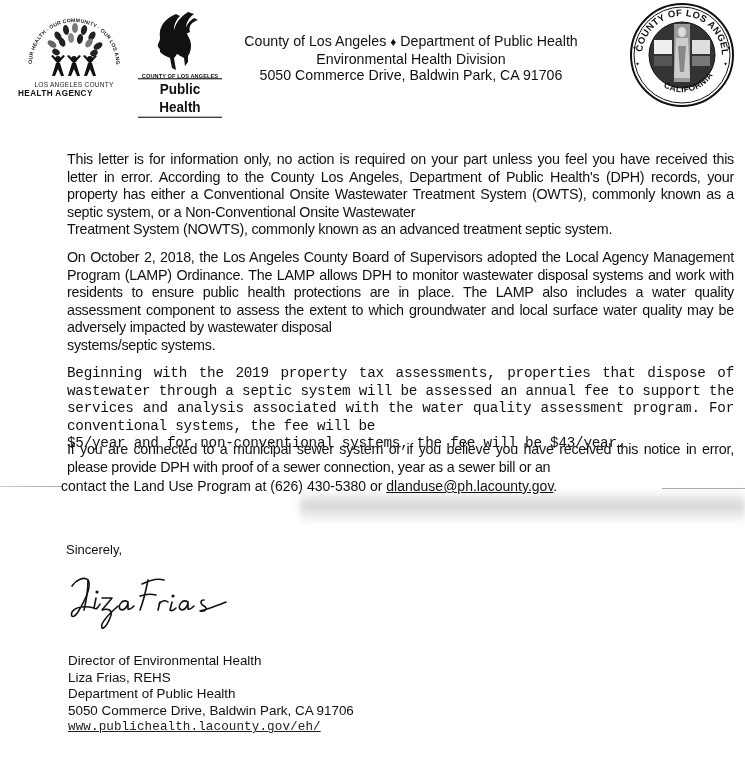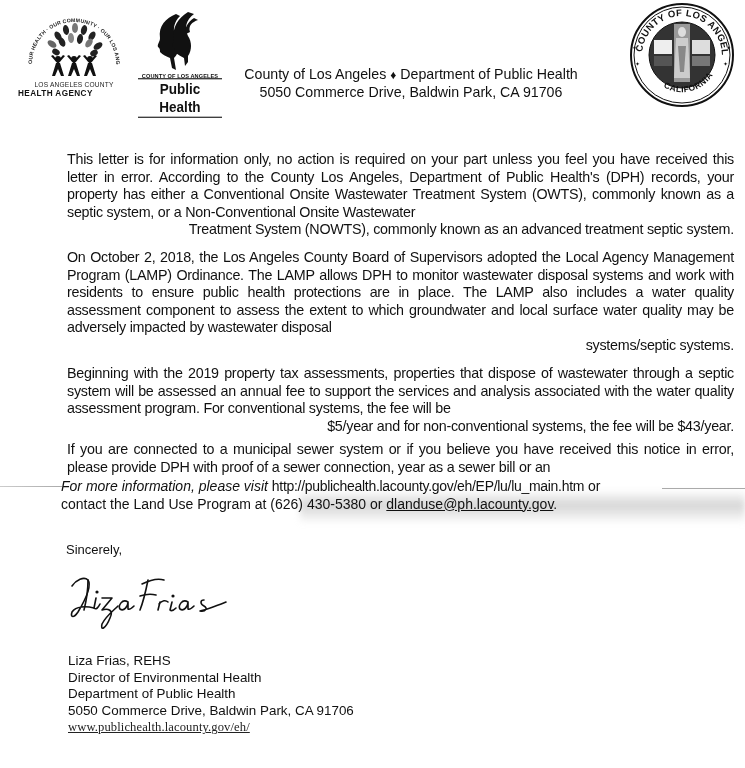--- a/index.html
+++ b/index.html
@@ -2,41 +2,41 @@
 <html><head>
 <meta charset="utf-8">
 <style>
   html, body { margin:0; padding:0; background:#fff; }
   body { width:745px; height:768px; position:relative; overflow:hidden; color:#111; font-family:"Liberation Sans", sans-serif; }
   .abs { position:absolute; }
   
   #hla-logo { left:18px; top:8px; width:112px; height:92px; }
   #ph-logo { left:136px; top:8px; width:88px; height:92px; }
   #seal { left:626px; top:2px; width:112px; height:106px; }
-  #letterhead { left:232px; top:33px; width:358px; text-align:center; font-size:14.2px; line-height:16.5px; color:#111;margin-top:33px; }
+  #letterhead { left:232px; top:33px; width:358px; text-align:center; font-size:14.2px; line-height:16.5px; color:#111; }
   .diamond { font-size:12px; }
   
   .para { position:absolute; left:67px; width:667px; font-size:14.3px; line-height:17.6px; text-align:justify; font-family:"Liberation Sans Narrow","Liberation Sans", sans-serif; letter-spacing:-0.25px; color:#111;margin-top:27px; }
-  .para span.last { display:block; text-align:right; }
+  .para span.last { display:block; text-align:left; }
   #p1 { top:124px; }
   #p2 { top:222px; }
-  #p3 { top:338px; }
+  #p3 { top:338px;font-family:Liberation Mono, monospace; }
   #p4 { top:414px; }
   
   #more-info { left:61px; top:478px; font-size:14px; line-height:17.5px; color:#111; font-family:"Liberation Sans", sans-serif; }
   #more-info .url { font-family:"Liberation Sans", sans-serif; letter-spacing:-0.3px; }
   #more-info .email { text-decoration:underline; }
   #fold-line-left { left:0; top:486px; width:62px; height:1px; background:linear-gradient(90deg,#ccc,#aaa); }
   #fold-line-right { left:662px; top:488px; width:83px; height:1px; background:#aaa; }
   #fold-shadow { left:300px; top:490px; width:445px; height:34px; background:linear-gradient(180deg, rgba(200,200,200,0) 0%, rgba(180,180,180,0.55) 45%, rgba(220,220,220,0) 100%); filter:blur(3px); }
   
   #sincerely { left:66px; top:542px; font-size:13px; }
   #signature { left:66px; top:562px; width:200px; height:72px; }
   #sig-block { left:68px; top:653px; font-size:13.4px; line-height:16.6px; font-family:"Liberation Sans", sans-serif; }
-  #sig-block .web { font-family:Liberation Serif, serif; font-size:12.6px; text-decoration:underline; color:#222; letter-spacing:0.1px; }
+  #sig-block .web { font-family:Liberation Mono, monospace; font-size:12.6px; text-decoration:underline; color:#222; letter-spacing:0.1px; }
 </style>
 </head>
 <body>
 
 <div id="hla-logo" class="abs">
   <svg width="112" height="92" viewBox="0 0 112 92">
     <defs>
       <path id="arcpath" d="M14,56 A42,42 0 0 1 98,56"></path>
     </defs>
     <text font-size="5.2" font-family="Liberation Sans, sans-serif" font-weight="bold" fill="#222" letter-spacing="0.2">
@@ -80,20 +80,21 @@
     <path d="M40,6 C30,10 22,18 24,30 C24,34 21,36 22,39 C24,40 24,42 24,44 C27,47 30,48 34,50 L36,60 L40,62 L38,50 C44,44 44,36 40,30 C36,22 38,14 44,8 Z" fill="#111"></path>
     <path d="M52,4 C42,10 36,20 38,30 C38,34 36,36 37,39 C39,40 39,42 39,44 C42,47 45,48 48,50 L49,58 L52,54 L52,48 C56,42 56,34 52,28 C48,20 50,12 58,6 Z" fill="#111"></path>
     <path d="M58,10 C52,14 48,20 50,26 L54,24 C52,18 56,14 62,12 Z" fill="#111"></path>
   </svg>
   <div class="abs" style="left:0;top:65px;width:88px;text-align:center;font-size:5.6px;font-weight:bold;letter-spacing:0.1px;color:#111;font-variant:small-caps;">COUNTY OF LOS ANGELES</div>
   <div class="abs" style="left:2px;top:72px;width:84px;border-top:1px solid #111;border-bottom:1.5px solid #111;text-align:center;font-size:13.5px;font-weight:bold;line-height:17px;color:#111;font-family:'Liberation Sans', sans-serif;transform:scaleY(1.1);">Public Health</div>
 </div>
 
 <div id="letterhead" class="abs">
   <div><span>County of Los Angeles</span> <span class="diamond">♦</span> <span>Department of Public Health</span></div>
+  <div>Environmental Health Division</div>
   <div>5050 Commerce Drive, Baldwin Park, CA 91706</div>
 </div>
 
 <div id="seal" class="abs">
   <svg width="112" height="106" viewBox="0 0 112 106">
     <defs>
       <path id="sealTop" d="M16,54 A40,40 0 0 1 96,54"></path>
       <path id="sealBot" d="M22,66 A36,36 0 0 0 90,66"></path>
     </defs>
     <circle cx="56" cy="53" r="51" fill="#fff" stroke="#111" stroke-width="2"></circle>
@@ -129,21 +130,20 @@
 
 <div id="p3" class="para"><span>Beginning with the 2019 property tax assessments, properties that dispose of wastewater through a septic system will be assessed an annual fee to support the services and analysis associated with the water quality assessment program. For conventional systems, the fee will be</span> <span class="last">$5/year and for non-conventional systems, the fee will be $43/year.</span></div>
 
 <div id="p4" class="para"><span>If you are connected to a municipal sewer system or if you believe you have received this notice in error, please provide DPH with proof of a sewer connection, year as a sewer bill or an</span> </div>
 
 <div id="fold-shadow" class="abs"></div>
 <div id="fold-line-left" class="abs"></div>
 <div id="fold-line-right" class="abs"></div>
 
 <div id="more-info" class="abs">
-  <div><i style="font-style:italic;">For more information, please visit </i><span class="url">http://publichealth.lacounty.gov/eh/EP/lu/lu_main.htm</span><span> or</span></div>
   <div><span>contact the Land Use Program at (626) 430-5380 or </span><span class="email">dlanduse@ph.lacounty.gov</span><span>.</span></div>
 </div>
 
 <div id="sincerely" class="abs">Sincerely,</div>
 
 <div id="signature" class="abs">
   <svg width="200" height="72" viewBox="0 0 200 72">
     <title>Liza Frias</title>
     <g fill="none" stroke="#111" stroke-width="1.6" stroke-linecap="round" stroke-linejoin="round">
 
@@ -167,18 +167,18 @@
       <circle cx="107" cy="34" r="0.8" fill="#111"></circle>
 
       <path d="M122,40 C116,36 112,44 114,47 C118,50 122,44 122,40 L122,47 C124,48 126,46 128,44"></path>
 
       <path d="M138,38 C134,38 134,42 138,44 C142,46 140,50 134,49 C140,48 150,44 160,40"></path>
     </g>
   </svg>
 </div>
 
 <div id="sig-block" class="abs">
+  <div>Director of Environmental Health</div>
   <div>Liza Frias, REHS</div>
-  <div>Director of Environmental Health</div>
   <div>Department of Public Health</div>
   <div>5050 Commerce Drive, Baldwin Park, CA 91706</div>
   <div class="web">www.publichealth.lacounty.gov/eh/</div>
 </div>
 
 </body></html>

